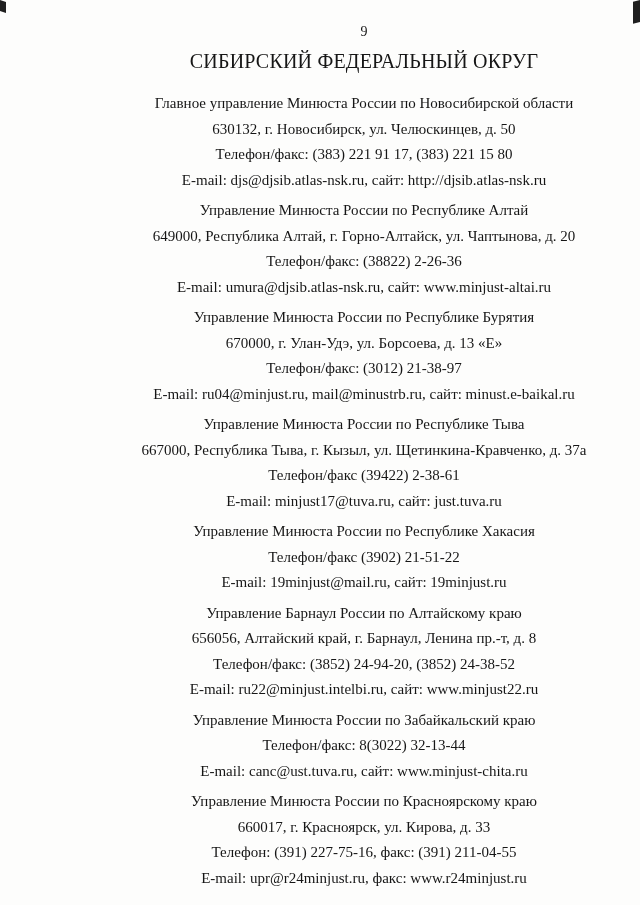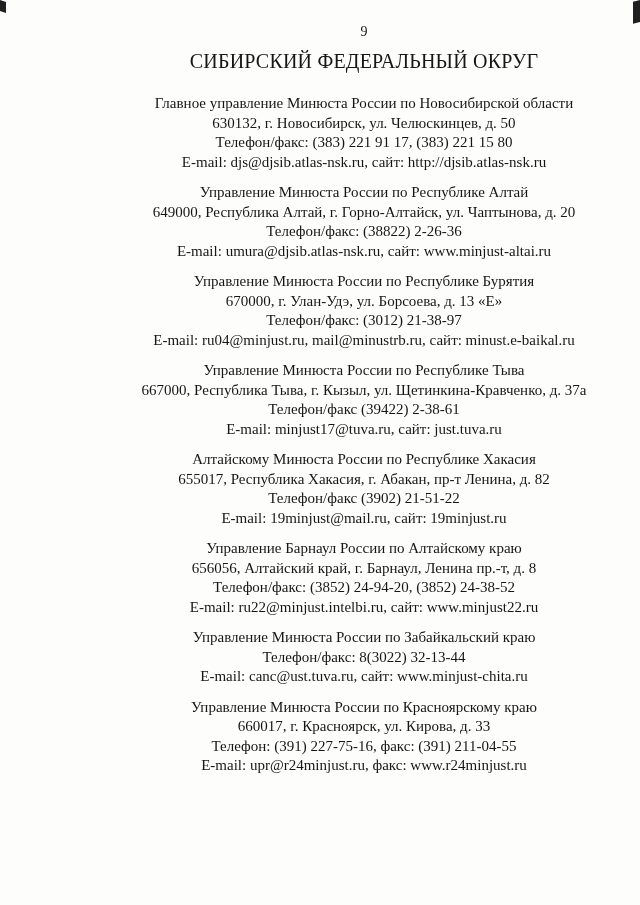--- a/index.html
+++ b/index.html
@@ -34,20 +34,21 @@
     letter-spacing: 0.2px;
     margin: 0 0 24px 0;
   }
   .entry {
     margin-bottom: 11px;
   }
   .entry-line {
     font-size: 15px;
     line-height: 19.5px;
     white-space: nowrap;
+    margin-top: 6px;
   }
   .artifact {
     position: absolute;
     background: #1f1f1f;
   }
   .artifact-tl {
     left: 0;
     top: 0;
     width: 6px;
     height: 11px;
@@ -95,22 +96,21 @@
   </section>
 
   <section class="entry">
     <div class="entry-line">Управление Минюста России по Республике Тыва</div>
     <div class="entry-line">667000, Республика Тыва, г. Кызыл, ул. Щетинкина-Кравченко, д. 37а</div>
     <div class="entry-line">Телефон/факс (39422) 2-38-61</div>
     <div class="entry-line">E-mail: minjust17@tuva.ru, сайт: just.tuva.ru</div>
   </section>
 
   <section class="entry">
-    <div class="entry-line">Алтайскому Минюста России по Республике Хакасия</div>
-    <div class="entry-line">655017, Республика Хакасия, г. Абакан, пр-т Ленина, д. 82</div>
+    <div class="entry-line">Управление Минюста России по Республике Хакасия</div>
     <div class="entry-line">Телефон/факс (3902) 21-51-22</div>
     <div class="entry-line">E-mail: 19minjust@mail.ru, сайт: 19minjust.ru</div>
   </section>
 
   <section class="entry">
     <div class="entry-line">Управление Барнаул России по Алтайскому краю</div>
     <div class="entry-line">656056, Алтайский край, г. Барнаул, Ленина пр.-т, д. 8</div>
     <div class="entry-line">Телефон/факс: (3852) 24-94-20, (3852) 24-38-52</div>
     <div class="entry-line">E-mail: ru22@minjust.intelbi.ru, сайт: www.minjust22.ru</div>
   </section>

